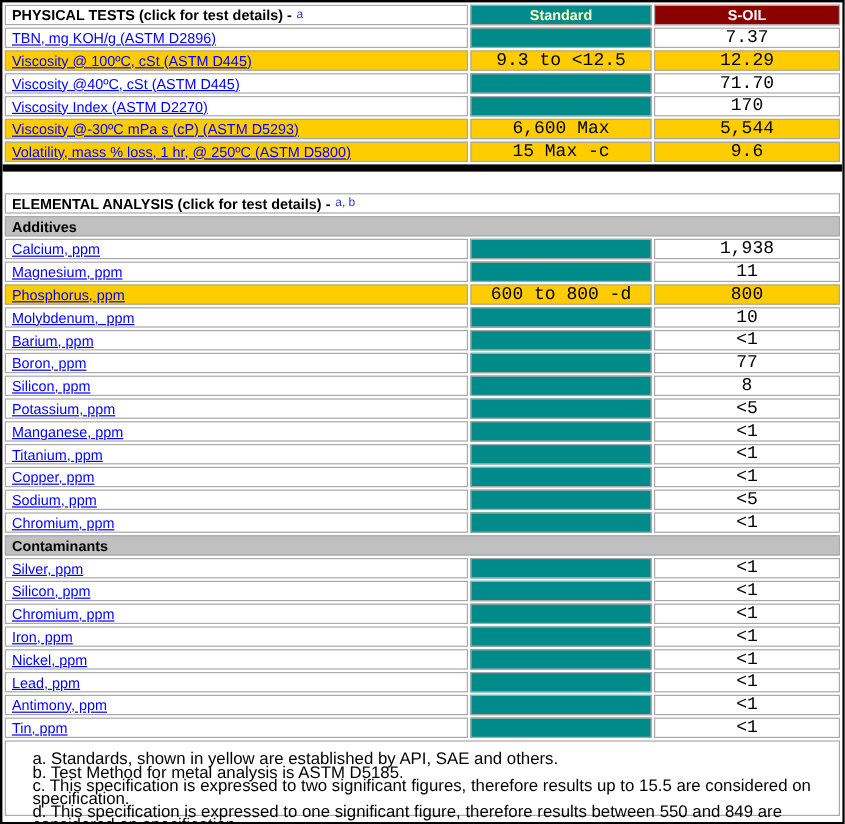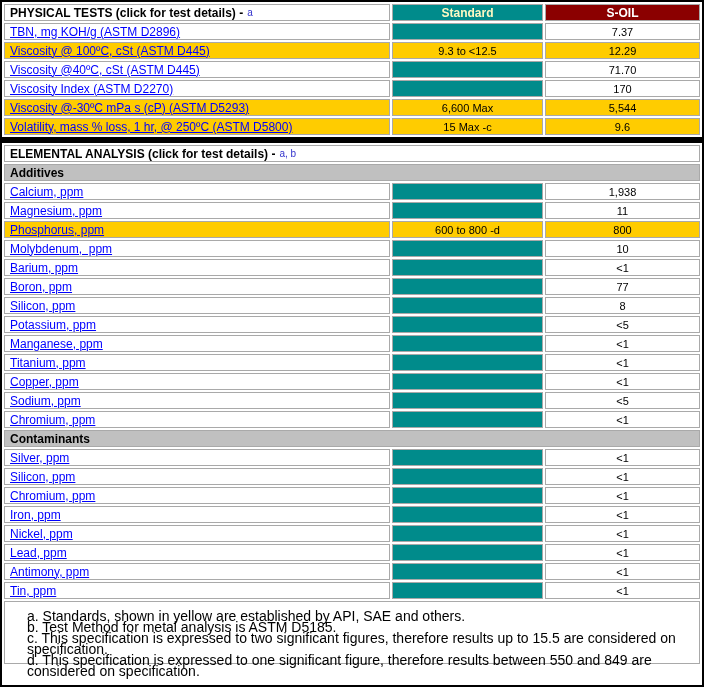--- a/index.html
+++ b/index.html
@@ -8,24 +8,24 @@
   .cell{box-sizing:border-box;border:1px solid #A9A9A9;height:17px;display:flex;align-items:center;font-size:12px;color:#000;background:#fff;white-space:nowrap;overflow:hidden;}
   .c1{width:386px;padding-left:5px;}
   .c2{width:151px;justify-content:center;}
   .c3{flex:1;justify-content:center;}
   .c-full{flex:1;padding-left:5px;}
   .head-label{font-weight:bold;}
   .head-standard{background:#008B8B;color:#fef9c3;font-weight:bold;justify-content:center;}
   .head-soil{background:#8B0000;color:#fff;font-weight:bold;justify-content:center;}
   .teal{background:#008B8B;}
   .hl{background:#FFCC00;}
-  .std-cell,.val-cell{font-size:11px;}
+  .std-cell,.val-cell{font-size:15px;font-family:Liberation Mono, monospace;}
   .test-link{color:#0000FF;font-weight:normal;text-decoration:underline;font-size:12px;cursor:pointer;}
   .group-head{background:#C0C0C0;font-weight:bold;}
-  .section-head{font-weight:bold;}
+  .section-head{font-weight:bold;margin-top:16px;}
   .note{font-size:10px;color:#3333CC;font-weight:normal;margin-left:4px;}
   .divider{height:6px;background:#000;margin:0 -2px 2px -2px;}
   .footnotes{border:1px solid #A9A9A9;box-sizing:border-box;height:63px;padding:9px 6px 0 22px;font-size:14px;line-height:11px;color:#000;}
 </style>
 </head>
 <body>
 
 <div class="table">
 
   <div class="row">

